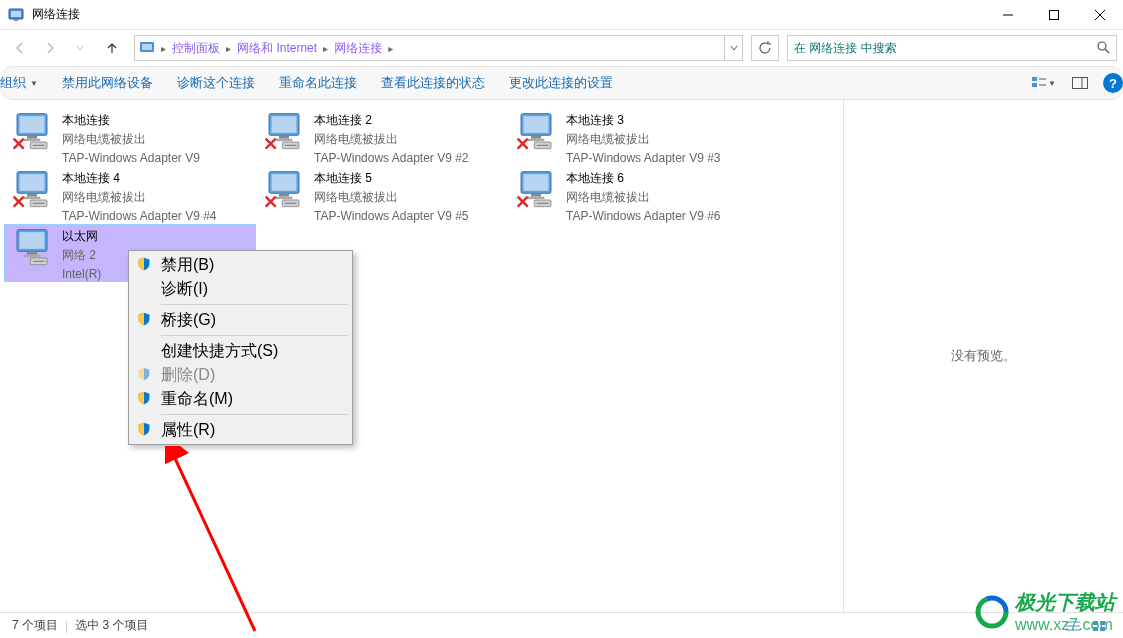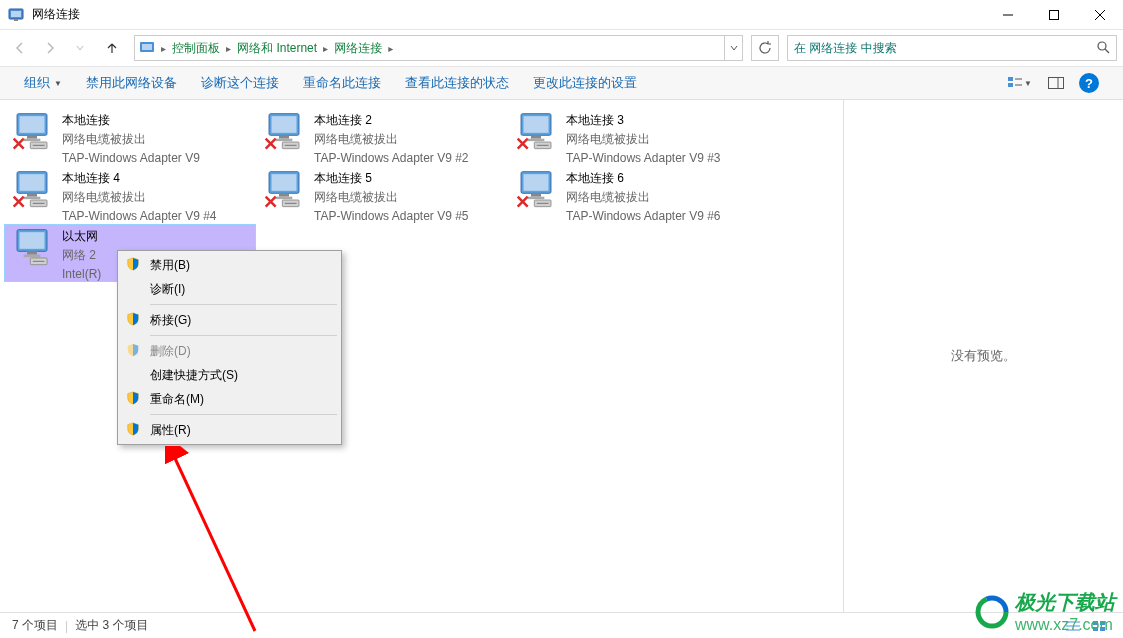--- a/index.html
+++ b/index.html
@@ -13,28 +13,28 @@
 .titlebar .win-btn { width: 46px; height: 30px; display: flex; align-items: center; justify-content: center; }
 
 
 .navbar { height: 36px; display: flex; align-items: center; padding: 0 6px; gap: 2px; }
 .nav-arrow { width: 28px; height: 28px; display: flex; align-items: center; justify-content: center; color: #555; border-radius: 2px; }
 .nav-arrow.disabled { color: #bbb; }
 .nav-up { margin-left: 2px; }
 .breadcrumb { flex: 1; height: 26px; border: 1px solid #ccc; margin: 0 6px; display: flex; align-items: center; font-size: 12px; background: #fff; }
 .breadcrumb .bc-icon { width: 16px; height: 16px; margin: 0 4px; }
 .breadcrumb .bc-sep { color: #666; padding: 0 2px; font-size: 10px; }
-.breadcrumb .bc-item { padding: 0 4px; color: #15803d; }
+.breadcrumb .bc-item { padding: 0 4px; color: #8b5cf6; }
 .breadcrumb .bc-drop { width: 18px; height: 24px; border-left: 1px solid #ccc; display: flex; align-items: center; justify-content: center; margin-left: auto; }
 .refresh-btn { width: 28px; height: 26px; border: 1px solid #ccc; display: flex; align-items: center; justify-content: center; color: #555; }
 .search-box { width: 330px; height: 26px; border: 1px solid #ccc; margin-left: 6px; display: flex; align-items: center; padding: 0 6px; font-size: 12px; color: #0f766e; }
 .search-box .search-icon { margin-left: auto; color: #555; }
 
 
-.toolbar { height: 34px; background: #f7f7f7; border-top: 1px solid #e5e5e5; border-bottom: 1px solid #e0e0e0; display: flex; align-items: center; padding: 0 24px; font-size: 13px; gap: 24px; }
+.toolbar { height: 34px; background: #f7f7f7; border-top: 1px solid #e5e5e5; border-bottom: 1px solid #e0e0e0; display: flex; align-items: center; padding: 0 0; font-size: 13px; gap: 24px; border-radius: 13px; }
 .toolbar .tb-item { color: #1a6bb5; cursor: pointer; display: flex; align-items: center; gap: 4px; }
 .toolbar .tb-item.org { color: #1a6bb5; }
 .toolbar .tb-right { margin-left: auto; display: flex; align-items: center; gap: 10px; }
 .toolbar .view-btn { width: 26px; height: 22px; display: flex; align-items: center; justify-content: center; border: 1px solid transparent; }
 .toolbar .help-icon { width: 20px; height: 20px; border-radius: 50%; background: #0078d7; color: #fff; display: flex; align-items: center; justify-content: center; font-size: 13px; font-weight: bold; }
 .tb-drop-arrow { font-size: 8px; color: #555; }
 
 
 .content-wrap { display: flex; height: calc(100% - 30px - 36px - 34px - 26px); }
 .main-panel { flex: 1; padding: 8px 4px; position: relative; }
@@ -47,21 +47,21 @@
 .net-icon-wrap { width: 44px; height: 48px; position: relative; flex-shrink: 0; }
 .net-info { display: flex; flex-direction: column; gap: 2px; line-height: 1.4; overflow: hidden; white-space: nowrap; }
 .net-name { color: #000; }
 .net-status { color: #666; }
 .net-device { color: #666; text-align: right; }
 
 
 .monitor-svg { width: 44px; height: 40px; }
 
 
-.context-menu { position: absolute; left: 117px; top: 150px; width: 225px; background: #f0f0f0; border: 1px solid #a0a0a0; box-shadow: 3px 3px 6px rgba(0,0,0,0.25); font-size: 12px; padding: 2px; z-index: 100; }
+.context-menu { position: absolute; left: 128px; top: 150px; width: 225px; background: #f0f0f0; border: 1px solid #a0a0a0; box-shadow: 3px 3px 6px rgba(0,0,0,0.25); font-size: 16px; padding: 2px; z-index: 100; }
 .menu-item { height: 24px; display: flex; align-items: center; padding: 0 8px 0 30px; position: relative; }
 .menu-item.disabled { color: #888; }
 .menu-item .shield { position: absolute; left: 6px; width: 16px; height: 16px; }
 .menu-sep { height: 1px; background: #d0d0d0; margin: 3px 2px 3px 30px; }
 
 
 .red-arrow { position: absolute; left: 165px; top: 346px; pointer-events: none; z-index: 200; }
 
 
 .statusbar { position: absolute; bottom: 0; left: 0; right: 0; height: 26px; border-top: 1px solid #e0e0e0; display: flex; align-items: center; padding: 0 12px; font-size: 12px; color: #444; gap: 7px; background: #fff; }
@@ -341,30 +341,30 @@
         </div>
       <div class="menu-sep"></div>
       <div class="menu-item">
         <span class="shield"><svg class="shield-svg" viewBox="0 0 16 16">
               <path d="M8 1 L14 3 L14 8 Q14 13 8 15 Q2 13 2 8 L2 3 Z" fill="#ffc83d" stroke="#c89000" stroke-width="0.5"></path>
               <path d="M8 1 L14 3 L14 8 Q14 13 8 15 L8 1 Z" fill="#0078d7"></path>
             </svg></span>
         <span>桥接(G)</span>
       </div>
       <div class="menu-sep"></div>
+      <div class="menu-item">
+          <span>创建快捷方式(S)</span>
+        </div>
       <div class="menu-item disabled">
         <span class="shield"><svg class="shield-svg" viewBox="0 0 16 16" opacity="0.5">
               <path d="M8 1 L14 3 L14 8 Q14 13 8 15 Q2 13 2 8 L2 3 Z" fill="#ffc83d"></path>
               <path d="M8 1 L14 3 L14 8 Q14 13 8 15 L8 1 Z" fill="#0078d7"></path>
             </svg></span>
         <span>删除(D)</span>
       </div>
-      <div class="menu-item">
-          <span>创建快捷方式(S)</span>
-        </div>
       <div class="menu-item">
         <span class="shield"><svg class="shield-svg" viewBox="0 0 16 16">
               <path d="M8 1 L14 3 L14 8 Q14 13 8 15 Q2 13 2 8 L2 3 Z" fill="#ffc83d" stroke="#c89000" stroke-width="0.5"></path>
               <path d="M8 1 L14 3 L14 8 Q14 13 8 15 L8 1 Z" fill="#0078d7"></path>
             </svg></span>
         <span>重命名(M)</span>
       </div>
       <div class="menu-sep"></div>
       <div class="menu-item">
         <span class="shield"><svg class="shield-svg" viewBox="0 0 16 16">

